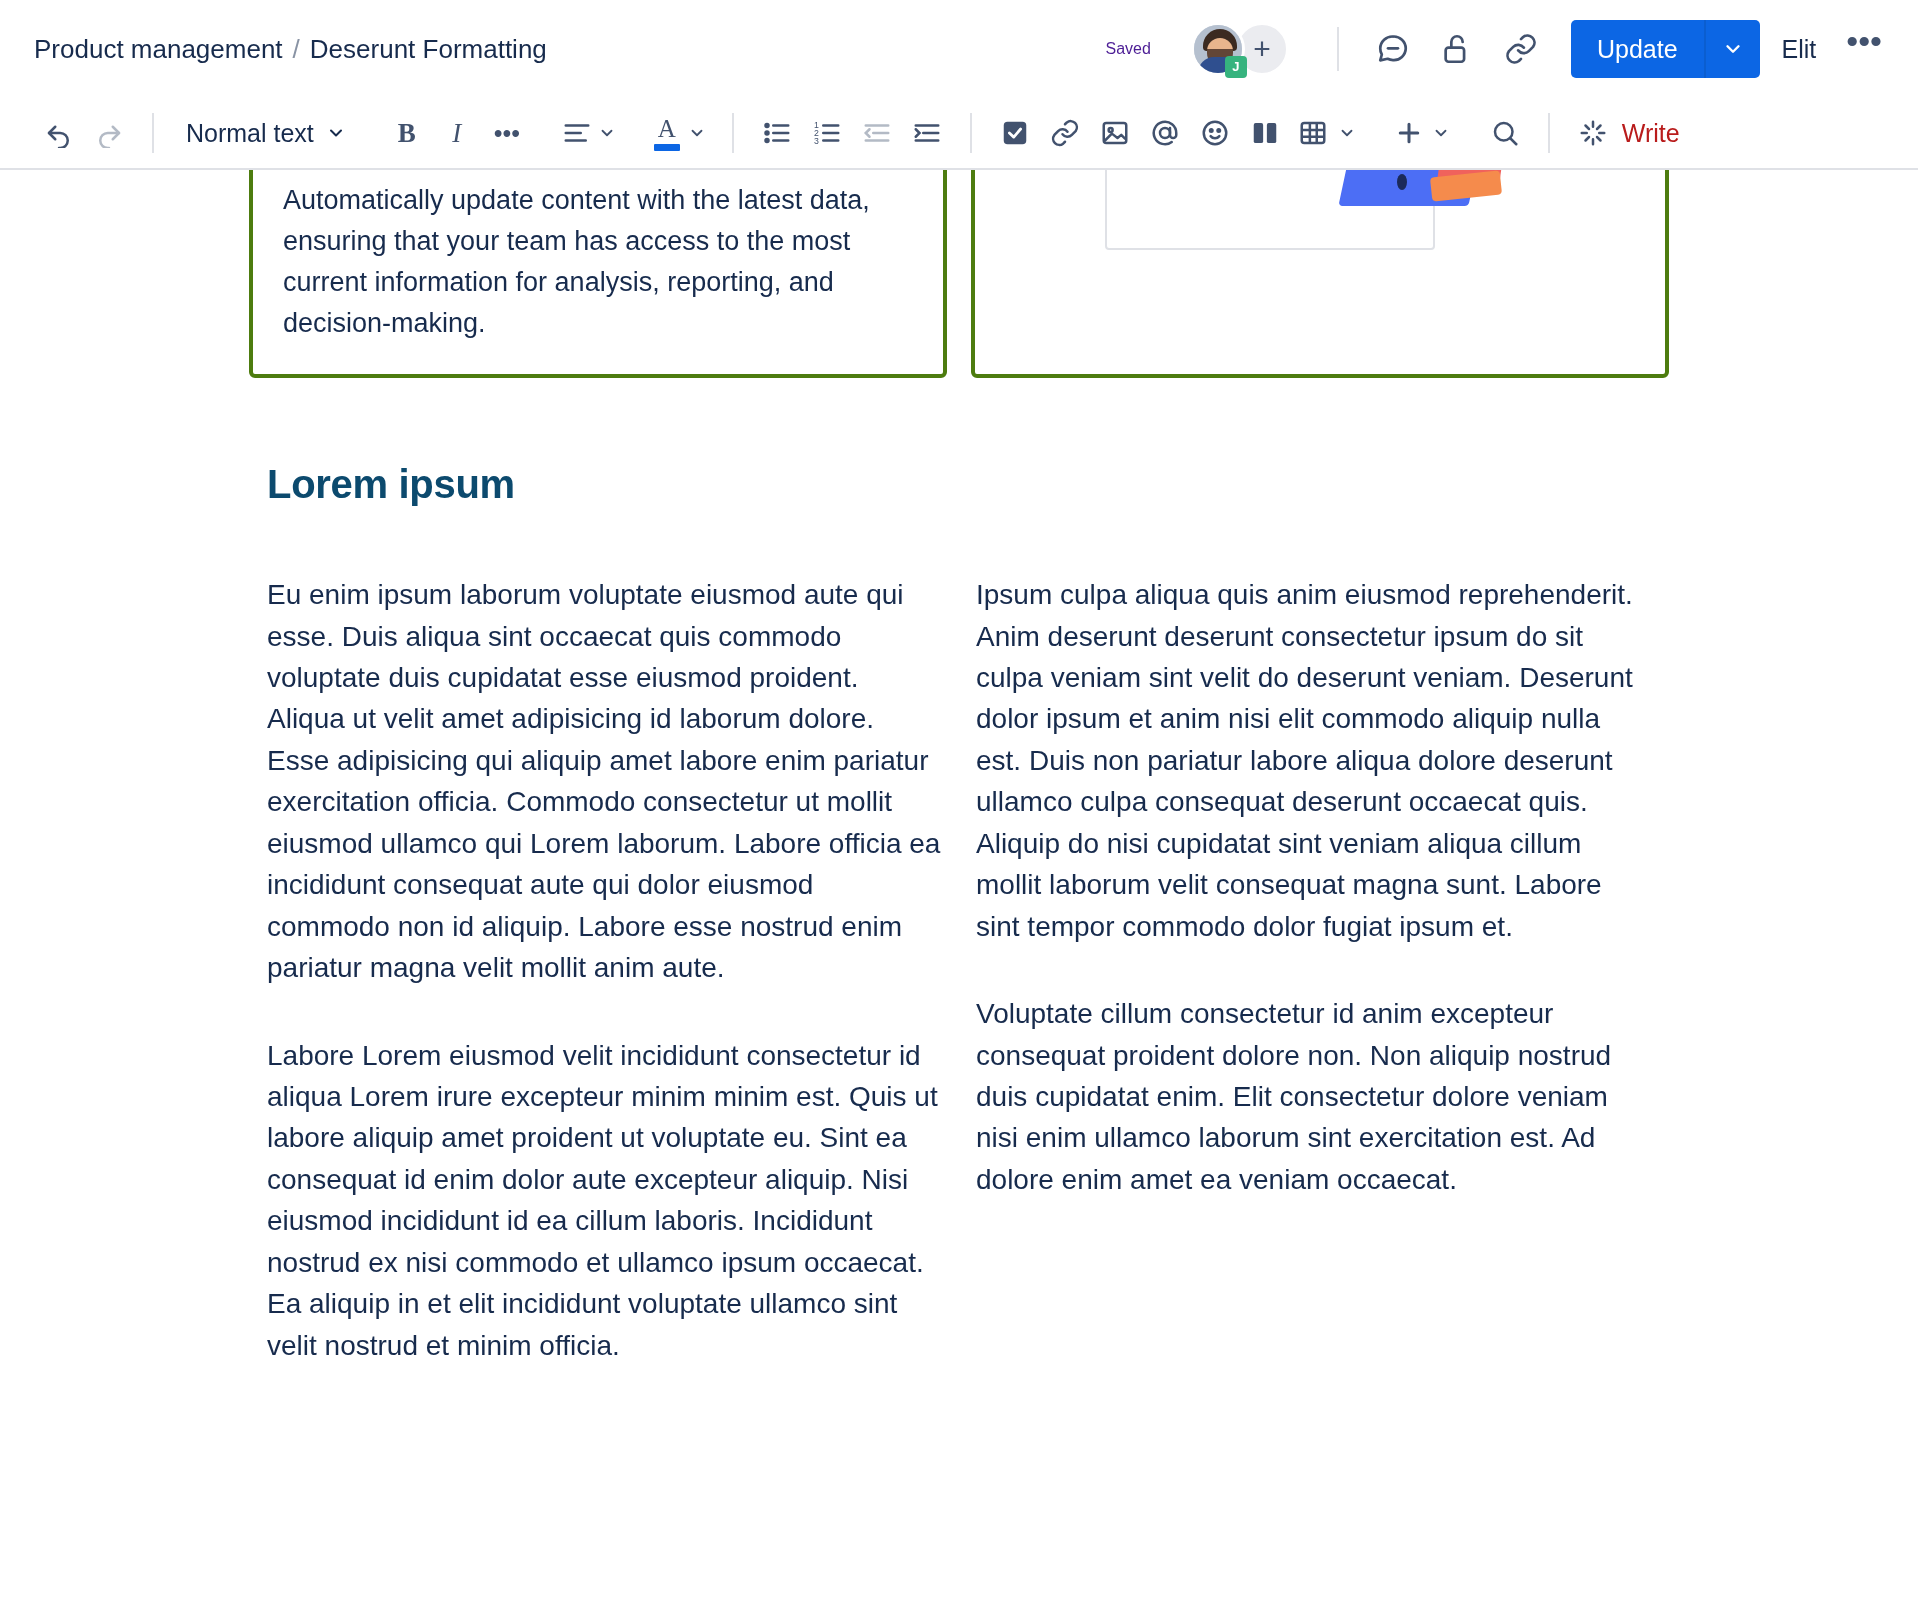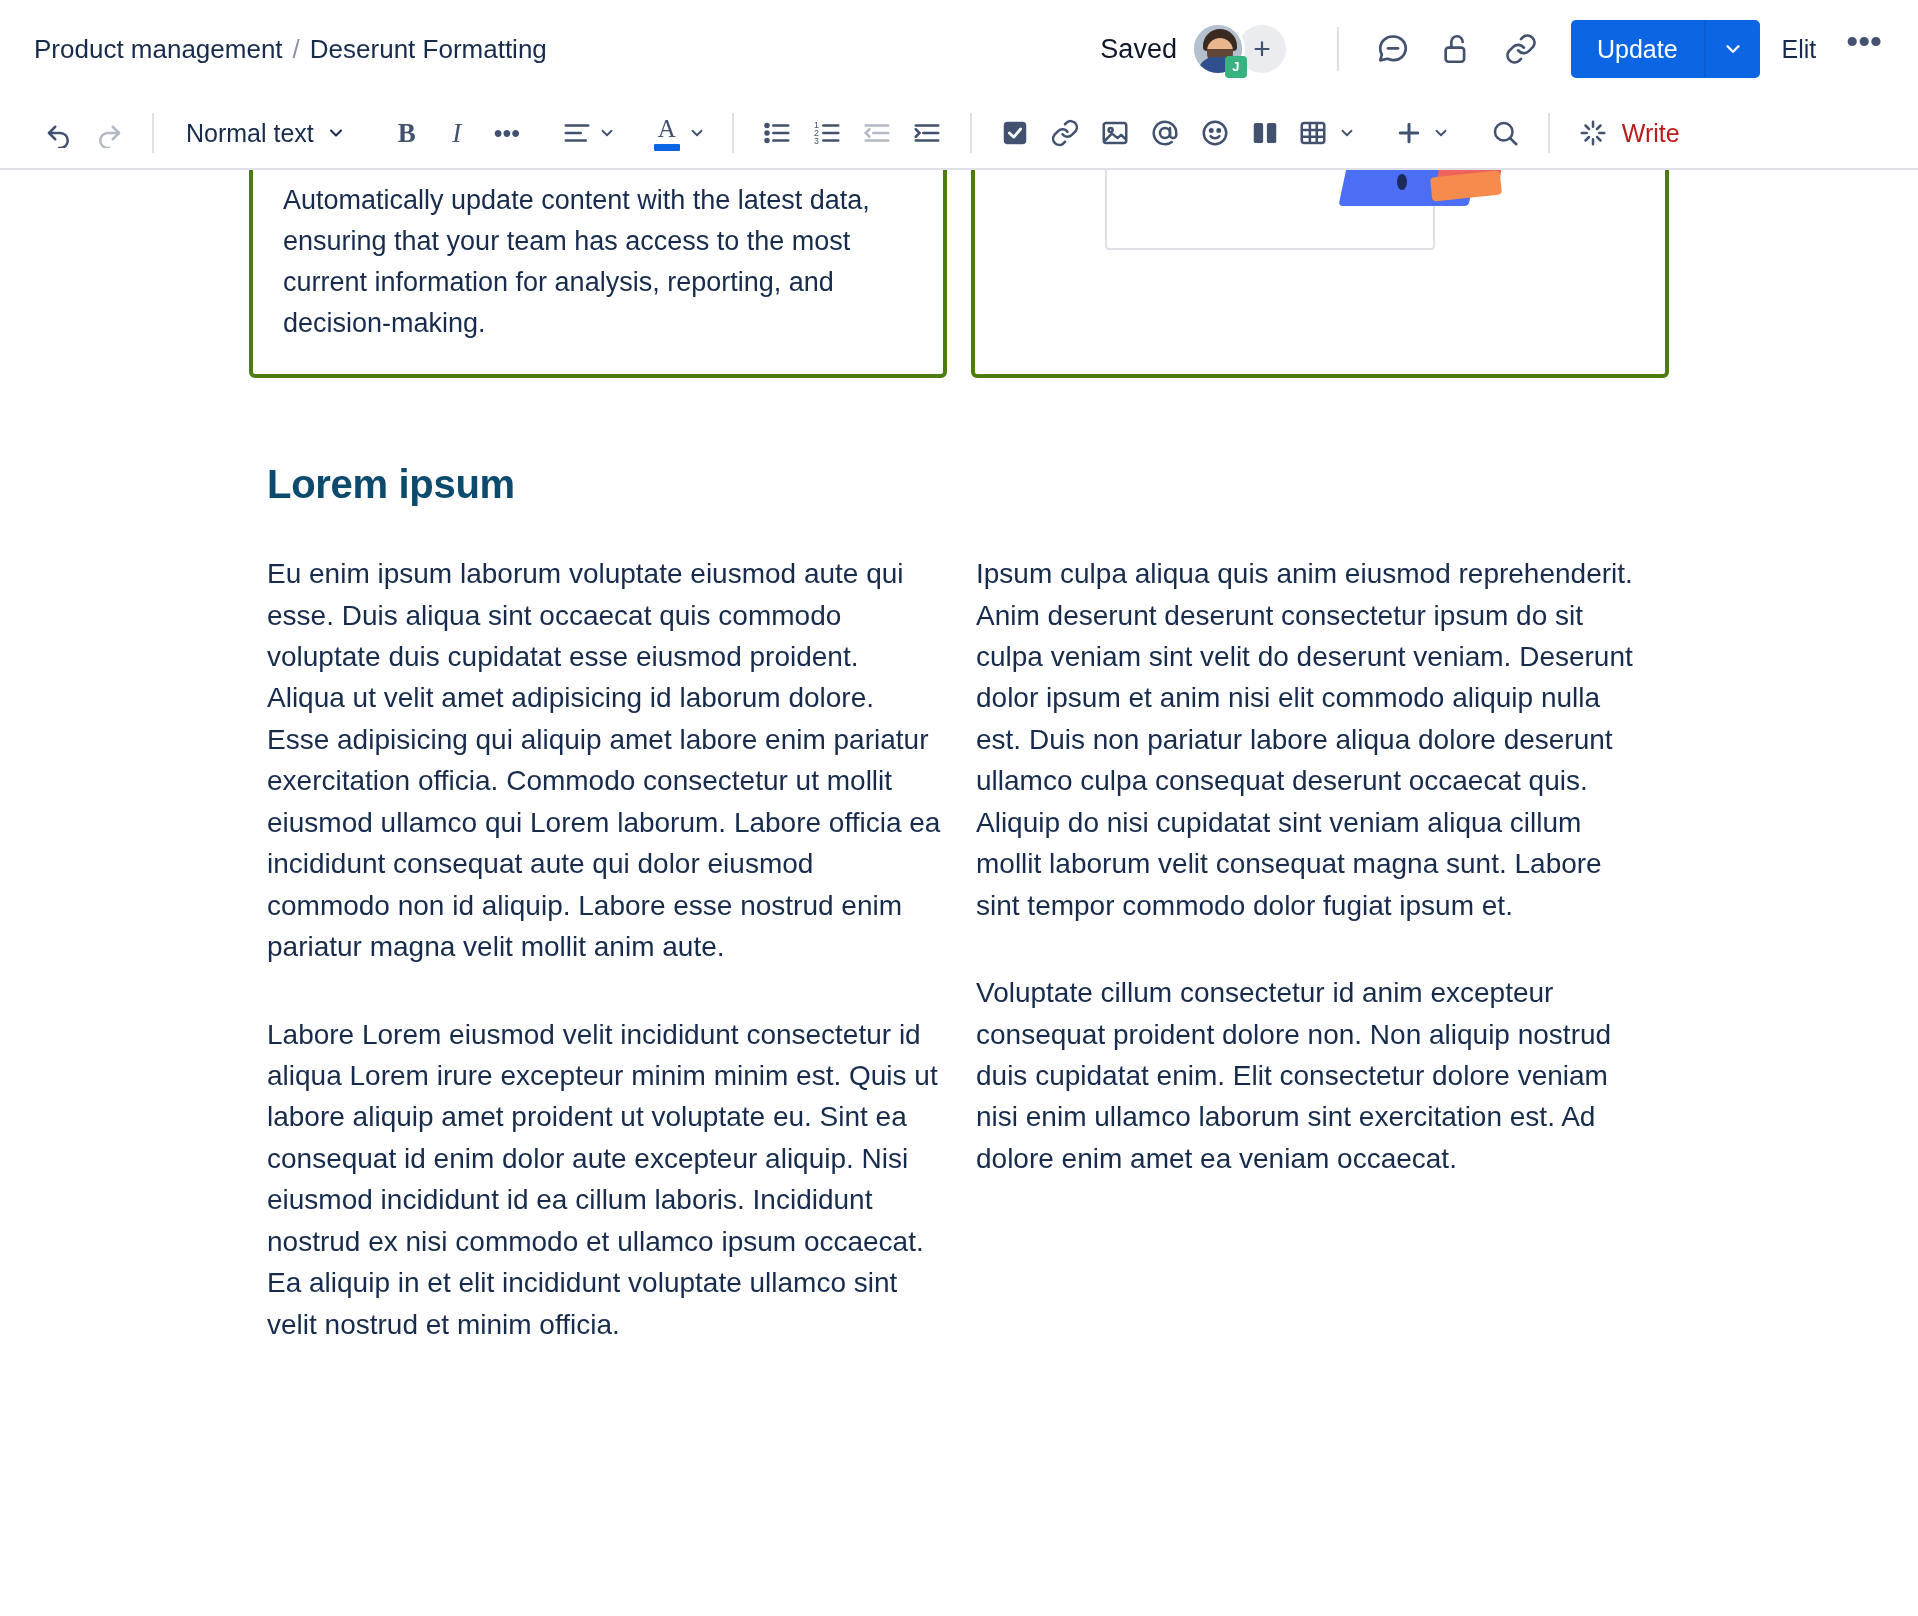--- a/index.html
+++ b/index.html
@@ -30,23 +30,23 @@
   }
   .breadcrumb .crumb { color: #172b4d; }
   .breadcrumb .sep { color: #8993a4; }
   .topbar-right {
     margin-left: auto;
     display: flex;
     align-items: center;
     gap: 0;
   }
   .saved-label {
-    font-size: 27px;
-    color: #0f172a;
-    margin-right: 14px;
+    font-size: 16px;
+    color: #4c1d95;
+    margin-right: 40px;
   }
   .avatar-group {
     display: flex;
     align-items: center;
     margin-right: 26px;
   }
   .avatar {
     width: 54px; height: 54px;
     border-radius: 50%;
     background: #c9d2de;
@@ -252,21 +252,21 @@
   h2.section-title {
     font-size: 40px;
     font-weight: bold;
     color: #0c4a6e;
     margin: 84px 0 0 18px;
     letter-spacing: -0.3px;
   }
   .two-col {
     display: flex;
     gap: 34px;
-    margin-top: 46px;
+    margin-top: 67px;
     padding: 0 18px;
   }
   .col { flex: 1; }
   .col p {
     margin: 0 0 46px 0;
     font-size: 28px;
     line-height: 1.48;
     color: #172b4d;
   }
   .col p:last-child { margin-bottom: 0; }

